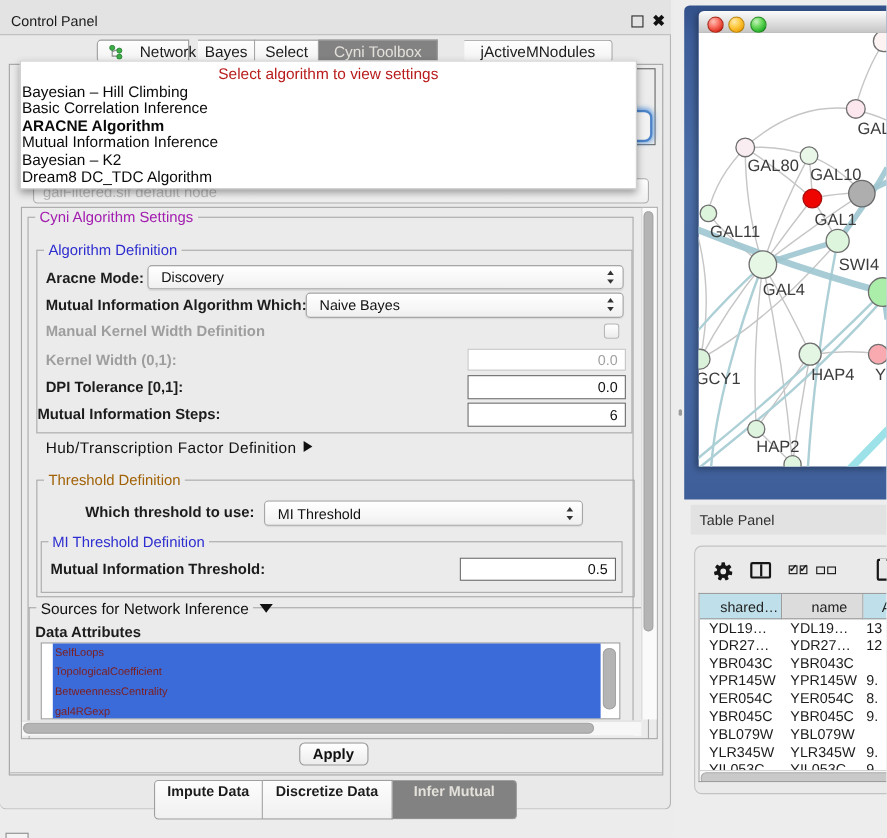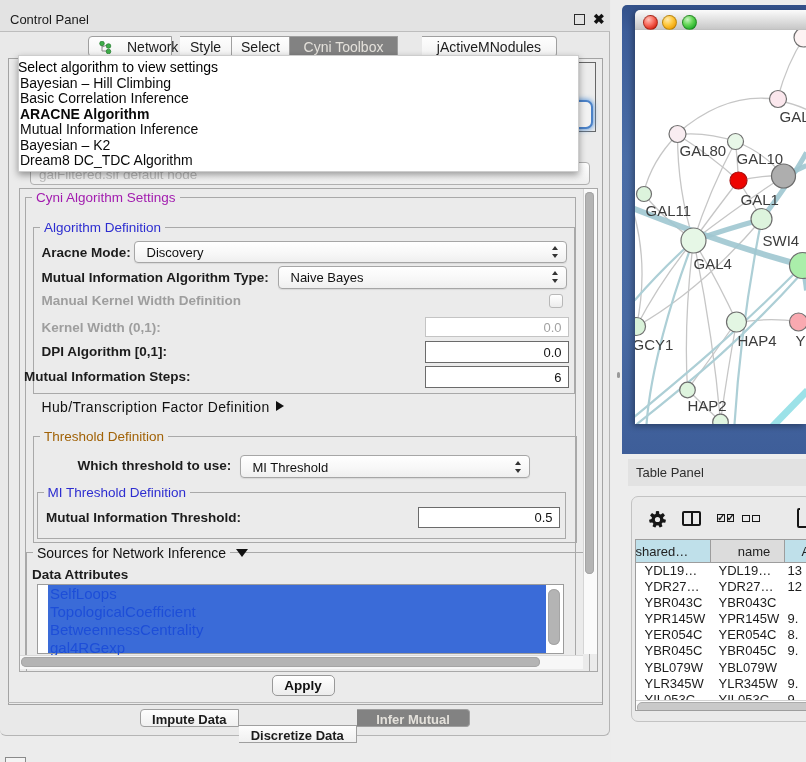--- a/index.html
+++ b/index.html
@@ -18,21 +18,21 @@
   .spin:before{top:0;border-bottom:4.5px solid #333;}
   .spin:after{bottom:0;border-top:4.5px solid #333;}
   .field{position:absolute;background:#fff;}
   .field .tx{position:absolute;right:6px;top:50%;transform:translateY(-50%);font-size:13px;color:#111;}
   .grp{position:absolute;border:1px solid #a9a9a9;}
   .grp>span{position:absolute;top:-8px;left:6px;background:#ebebeb;padding:0 4px;
         font-size:13.5px;white-space:nowrap;}
   .toptab{position:absolute;top:36px;height:21px;border:1px solid #9f9f9f;border-left:none;
         background:linear-gradient(#fefefe,#f2f2f2);box-sizing:border-box;
         font-size:14px;color:#1c1c1c;text-align:center;line-height:20px;}
-  .bottab{position:absolute;top:709px;height:18px;border:1px solid #9f9f9f;border-left:none;
+  .bottab{position:absolute;top:709px;height:36px;border:1px solid #9f9f9f;border-left:none;
         background:linear-gradient(#fdfdfd,#f0f0f0);box-sizing:border-box;
         font-size:13px;font-weight:bold;color:#1c1c1c;text-align:center;line-height:19px;}
   .seltab{background:#828282 !important;color:#e4e1db !important;}
   .thumbv{position:absolute;background:#b4b4b4;border-radius:5px;box-shadow:inset 0 0 0 1px #a5a5a5;}
 </style>
 </head>
 <body>
 <div id="app">
 
 <div class="abs" id="cpwin" style="left:0;top:0;width:609px;height:735px;background:#e9e9e9;
@@ -46,21 +46,21 @@
 <div class="abs" style="left:8px;top:58px;width:592.5px;height:645px;border:1px solid #a3a3a3;background:#ebebeb;"></div>
 
 <div class="toptab" style="left:88px;width:84px;border-left:1px solid #9f9f9f;border-radius:4px 0 0 4px;padding-left:16px;">
   <svg style="position:absolute;left:10px;top:4px;" width="13" height="13" viewBox="0 0 13 13">
     <path d="M3 3 L3 10 L9 10 M3 6 L8 4" stroke="#8a8a8a" stroke-width="1" fill="none"></path>
     <circle cx="3" cy="2.5" r="2.3" fill="#3fae4a" stroke="#1e7a28" stroke-width="0.7"></circle>
     <circle cx="9.5" cy="5" r="2.3" fill="#3fae4a" stroke="#1e7a28" stroke-width="0.7"></circle>
     <circle cx="9.5" cy="10.5" r="2.3" fill="#3fae4a" stroke="#1e7a28" stroke-width="0.7"></circle>
   </svg>
   <span style="margin-left:22px;">Network</span></div>
-<div class="toptab" style="left:180px;width:52px;">Style</div>
+<div class="toptab" style="left:180px;width:52px;">Bayes</div>
 <div class="toptab" style="left:232px;width:58px;">Select</div>
 <div class="toptab seltab" style="left:290px;width:108px;">Cyni Toolbox</div>
 <div class="toptab" style="left:398px;width:135px;border-radius:0 4px 4px 0;margin-left:24px;">jActiveMNodules</div>
 
 <div class="abs" style="left:25px;top:62px;width:568.5px;height:68px;border:1px solid #666;background:#ececec;"></div>
 
 <div class="abs" style="left:566px;top:100px;width:23px;height:25px;border:2.5px solid #4b82c8;border-radius:7px;
      box-shadow:0 0 5px 1px rgba(90,150,220,0.85);background:#f2f2f2;"></div>
 
 <div class="abs" style="left:30px;top:162px;width:560px;height:22.5px;border:1px solid #b0b0b0;border-radius:4px;background:linear-gradient(#fff,#eee);box-sizing:border-box;"></div>
@@ -73,36 +73,36 @@
     </div>
 
 <div class="grp" style="left:33px;top:227px;width:540px;height:165px;">
       <span style="color:#2d2dd0;">Algorithm Definition</span>
     </div>
 <div class="lbl" style="left:41.5px;top:245px;">Aracne Mode:</div>
 <div class="combo" style="left:133.5px;top:240.5px;width:431px;height:20.5px;">
       <span class="tx">Discovery</span>
       <span class="spin"></span>
     </div>
-<div class="lbl" style="left:41.5px;top:269.5px;">Mutual Information Algorithm Type:</div>
+<div class="lbl" style="left:41.5px;top:269.5px;">Mutual Information Algorithm Which:</div>
 <div class="combo" style="left:277.5px;top:266px;width:287px;height:20.5px;">
       <span class="tx">Naive Bayes</span>
       <span class="spin"></span>
     </div>
 <div class="lbl dis" style="left:41.5px;top:293px;">Manual Kernel Width Definition</div>
 <div class="abs" style="left:549px;top:294px;width:12px;height:12px;border:1px solid #b8b8b8;border-radius:3px;background:linear-gradient(#fff,#ececec);"></div>
 <div class="lbl dis" style="left:41.5px;top:319.5px;">Kernel Width (0,1):</div>
 <div class="field" style="left:424.5px;top:316.5px;width:144px;height:20.5px;border:1px solid #c4c4c4;box-sizing:border-box;">
       <span class="tx" style="color:#a2a2a2;">0.0</span>
     </div>
-<div class="lbl" style="left:41.5px;top:344px;">DPI Algorithm [0,1]:</div>
+<div class="lbl" style="left:41.5px;top:344px;">DPI Tolerance [0,1]:</div>
 <div class="field" style="left:424.5px;top:340.5px;width:144px;height:22px;border:1.5px solid #6b6b6b;box-sizing:border-box;">
       <span class="tx">0.0</span>
     </div>
-<div class="lbl" style="left:24px;top:369px;">Mutual Information Steps:</div>
+<div class="lbl" style="left:34px;top:369px;">Mutual Information Steps:</div>
 <div class="field" style="left:424.5px;top:365.5px;width:144px;height:22px;border:1.5px solid #6b6b6b;box-sizing:border-box;">
       <span class="tx">6</span>
     </div>
 
 <div class="abs" style="left:41.5px;top:398.5px;font-size:14px;letter-spacing:0.35px;color:#111;">Hub/Transcription Factor Definition</div>
 <div class="abs" style="left:276px;top:401px;width:0;height:0;border-top:5.5px solid transparent;border-bottom:5.5px solid transparent;border-left:8px solid #111;"></div>
 
 <div class="grp" style="left:33px;top:436px;width:541.5px;height:105px;">
       <span style="color:#a16207;">Threshold Definition</span>
     </div>
@@ -120,42 +120,42 @@
     </div>
 
 <div class="grp" style="left:26px;top:552px;width:562px;height:119px;border-bottom:none;">
       <span style="color:#111;font-size:14px;">Sources for Network Inference</span>
     </div>
 <div class="abs" style="left:236px;top:549px;width:0;height:0;border-left:6.5px solid transparent;border-right:6.5px solid transparent;border-top:8px solid #111;"></div>
 <div class="lbl" style="left:32px;top:566.5px;">Data Attributes</div>
 
 <div class="abs" style="left:36.5px;top:584px;width:527px;height:69.5px;border:1px solid #9c9c9c;background:#fff;box-sizing:border-box;"></div>
 <div class="abs" style="left:47.5px;top:585px;width:498px;height:67.5px;background:#3a6bd8;"></div>
-<div class="abs" style="left:50px;top:584.5px;font-size:15px;color:#1d4ed8;line-height:18.3px;white-space:nowrap;">SelfLoops<br>TopologicalCoefficient<br>BetweennessCentrality<br>gal4RGexp</div>
+<div class="abs" style="left:50px;top:584.5px;font-size:10px;color:#7f1d1d;line-height:18.3px;white-space:nowrap;">SelfLoops<br>TopologicalCoefficient<br>BetweennessCentrality<br>gal4RGexp</div>
 <div class="thumbv" style="left:548px;top:589px;width:12px;height:56px;border-radius:6px;"></div>
 
 <div class="abs" style="left:583px;top:189px;width:13px;height:465px;background:#fafafa;border-left:1px solid #d5d5d5;"></div>
 <div class="thumbv" style="left:585px;top:192px;width:9px;height:382px;"></div>
 
 <div class="abs" style="left:20px;top:655px;width:563px;height:13px;background:#f7f7f7;border-top:1px solid #dadada;"></div>
 <div class="thumbv" style="left:21px;top:656.5px;width:519px;height:10px;"></div>
 
 <div class="abs" style="left:271.5px;top:674.5px;width:63px;height:21px;border:1px solid #999;border-radius:5px;
      background:linear-gradient(#ffffff,#ececec);box-sizing:border-box;
      font-size:13.5px;font-weight:bold;color:#111;text-align:center;line-height:19px;">Apply</div>
 <div class="abs" style="left:8px;top:702px;width:594px;height:1px;background:#b8b8b8;"></div>
 <div class="bottab" style="left:140px;width:98.5px;border-left:1px solid #9f9f9f;border-radius:4px 0 0 4px;">Impute Data</div>
-<div class="bottab" style="left:238.5px;width:118.5px;margin-top:16px;">Discretize Data</div>
+<div class="bottab" style="left:238.5px;width:118.5px;">Discretize Data</div>
 <div class="bottab seltab" style="left:357px;width:113px;border-radius:0 4px 4px 0;">Infer Mutual</div>
 
 <div class="abs" style="left:5px;top:757px;width:19px;height:12px;border:1.5px solid #8a8a8a;background:#f4f4f4;"></div>
 
 <div class="abs" style="left:18px;top:55px;width:561px;height:117px;background:#fff;border:1px solid #cdcdcd;
      box-shadow:0 3px 7px rgba(0,0,0,0.38);box-sizing:border-box;"></div>
-<div class="abs" style="left:18px;top:59px;width:561px;font-size:14px;color:#000000;">Select algorithm to view settings</div>
+<div class="abs" style="left:18px;top:59px;width:561px;text-align:center;font-size:14px;color:#b91c1c;">Select algorithm to view settings</div>
 <div class="abs" style="left:20px;top:75.5px;font-size:14px;color:#0a0a0a;line-height:15.6px;white-space:nowrap;">
 Bayesian – Hill Climbing<br>
 Basic Correlation Inference<br>
 <b>ARACNE Algorithm</b><br>
 Mutual Information Inference<br>
 Bayesian – K2<br>
 Dream8 DC_TDC Algorithm</div>
 
 <div class="abs" style="left:610.5px;top:0;width:196px;height:762px;background:#ededed;"></div>
 
@@ -271,21 +271,21 @@
 <div class="abs" style="left:717px;top:514px;width:5.5px;height:5.5px;border:1.3px solid #161616;font-size:10px;line-height:5px;color:#161616;font-weight:bold;text-indent:-1px;">✓</div>
 <div class="abs" style="left:726.5px;top:514px;width:5.5px;height:5.5px;border:1.3px solid #161616;font-size:10px;line-height:5px;color:#161616;font-weight:bold;text-indent:-1px;">✓</div>
 <div class="abs" style="left:742px;top:514.5px;width:5.5px;height:5.5px;border:1.3px solid #161616;"></div>
 <div class="abs" style="left:752px;top:514.5px;width:5.5px;height:5.5px;border:1.3px solid #161616;"></div>
 <div class="abs" style="left:797px;top:508px;width:12px;height:16px;border:2px solid #161616;border-radius:2px;background:#eaeaea;"></div>
 <div class="abs" style="left:800px;top:508px;width:6px;height:2px;background:#eaeaea;border-right:2px solid #161616;"></div>
 
 <div class="abs" style="left:634.5px;top:539px;width:171.5px;height:172px;border:1px solid #9d9d9d;border-right:none;background:#fff;box-sizing:border-box;overflow:hidden;">
 
   <div style="position:absolute;left:0;top:0;width:75px;height:23px;background:#bfe0ea;border-right:1px solid #9d9d9d;border-bottom:1px solid #9d9d9d;
-       font-size:13px;color:#222;line-height:23px;box-sizing:border-box;padding-right:2px;">shared…</div>
+       font-size:13px;color:#222;text-align:right;line-height:23px;box-sizing:border-box;padding-right:2px;">shared…</div>
   <div style="position:absolute;left:75px;top:0;width:74px;height:23px;background:#dcdcdc;border-right:1px solid #9d9d9d;border-bottom:1px solid #9d9d9d;
        font-size:13px;color:#222;text-align:center;line-height:23px;box-sizing:border-box;padding-left:14px;">name</div>
   <div style="position:absolute;left:149px;top:0;width:23px;height:23px;background:#bfe0ea;border-bottom:1px solid #9d9d9d;box-sizing:border-box;font-size:13px;color:#222;line-height:23px;padding-left:17px;">A</div>
 
   <div style="position:absolute;left:9px;top:23px;font-size:13px;color:#1d1d1d;line-height:16.1px;white-space:nowrap;">YDL19…<br>YDR27…<br>YBR043C<br>YPR145W<br>YER054C<br>YBR045C<br>YBL079W<br>YLR345W<br>YIL053C</div>
   <div style="position:absolute;left:83px;top:23px;font-size:13px;color:#1d1d1d;line-height:16.1px;white-space:nowrap;">YDL19…<br>YDR27…<br>YBR043C<br>YPR145W<br>YER054C<br>YBR045C<br>YBL079W<br>YLR345W<br>YIL053C</div>
   <div style="position:absolute;left:152px;top:23px;font-size:13px;color:#1d1d1d;line-height:16.1px;white-space:nowrap;">13<br>12<br>&nbsp;<br>9.<br>8.<br>9.<br>&nbsp;<br>9.<br>9.</div>
 
   <div style="position:absolute;left:0;top:160px;width:172px;height:12px;background:#fcfcfc;border-top:1px solid #d2d2d2;"></div>
   <div style="position:absolute;left:1.5px;top:162px;width:172px;height:8.5px;background:#c9c9c9;border:1px solid #ababab;border-radius:5px;"></div>

